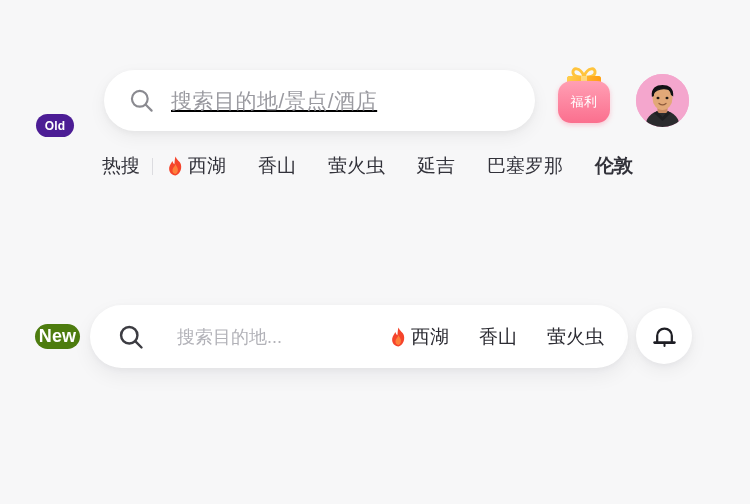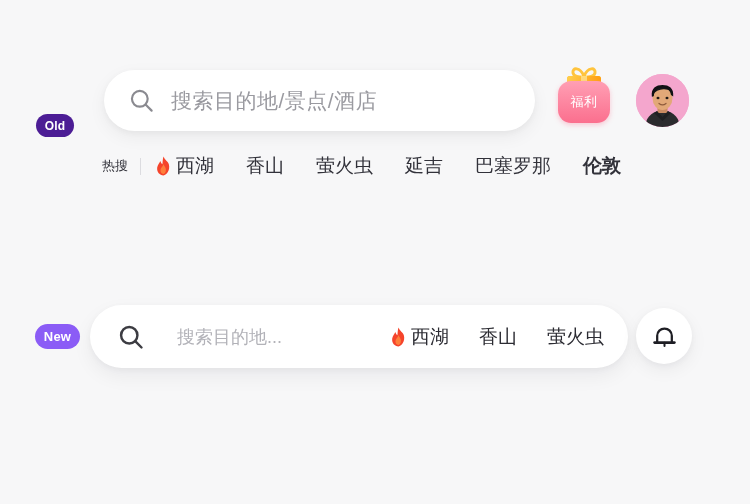--- a/index.html
+++ b/index.html
@@ -39,22 +39,22 @@
     width: 38px;
     height: 23px;
     background: #4c1d95;
     font-size: 12px;
   }
   .badge-new {
     left: 35px;
     top: 324px;
     width: 45px;
     height: 25px;
-    background: #8b5cf6;
-    font-size: 13px;
+    background: #4d7c0f;
+    font-size: 18px;
   }
 
   
   .old-section {
     position: absolute;
     left: 0;
     top: 0;
     width: 750px;
     height: 200px;
   }
@@ -65,20 +65,21 @@
     width: 431px;
     height: 61px;
     background: #ffffff;
     border-radius: 31px;
     box-shadow: 0 6px 18px rgba(17, 17, 26, 0.055),
                 0 2px 6px rgba(17, 17, 26, 0.04);
     display: flex;
     align-items: center;
     padding-left: 24px;
     box-sizing: border-box;
+    text-decoration: underline;
   }
   .icon-search-old {
     width: 27px;
     height: 27px;
     flex: 0 0 auto;
     color: #8a8a90;
   }
   .placeholder-old {
     margin-left: 16px;
     font-size: 21px;
@@ -135,21 +136,21 @@
   
   .hot-row-old {
     position: absolute;
     left: 102px;
     top: 152px;
     display: flex;
     align-items: center;
     height: 28px;
   }
   .hot-label {
-    font-size: 13px;
+    font-size: 19px;
     color: #32323a;
     white-space: nowrap;
   }
   .hot-divider {
     width: 1px;
     height: 17px;
     background: #dcdce0;
     margin: 0 14px 0 12px;
   }
   .hot-item {

